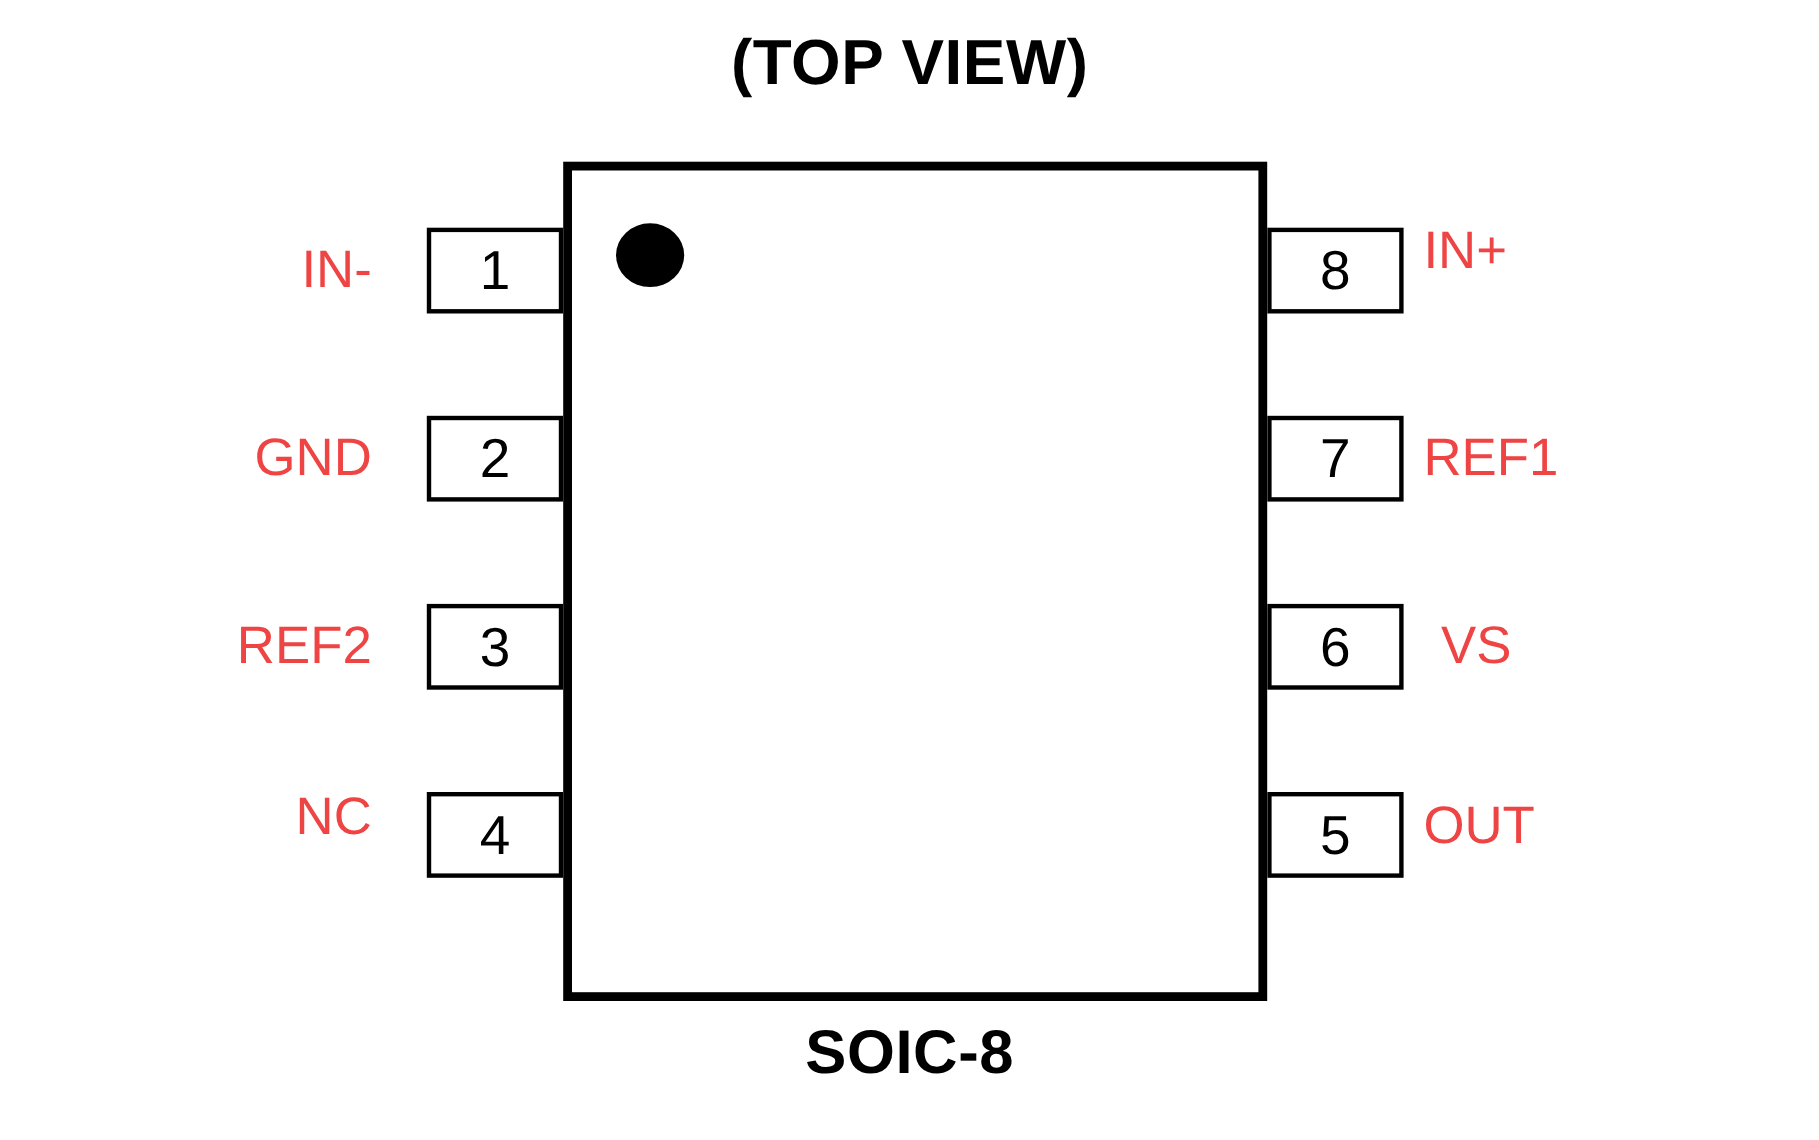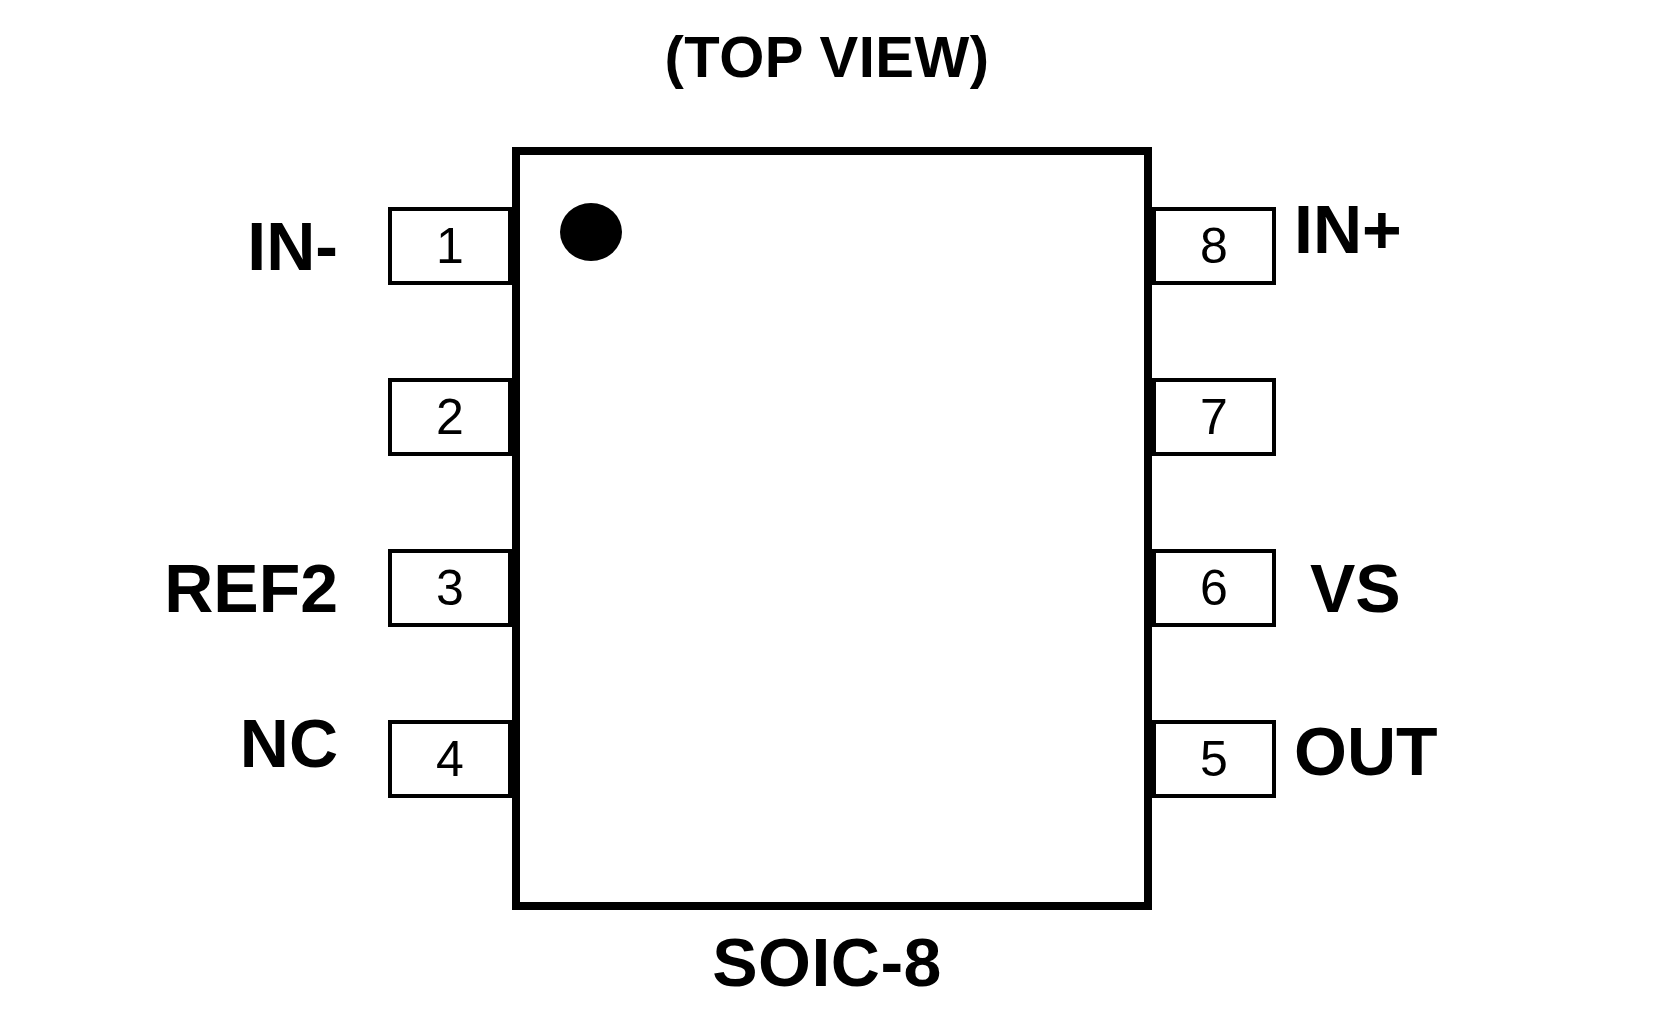--- a/index.html
+++ b/index.html
@@ -34,21 +34,21 @@
     white-space: nowrap;
   }
 
   
   .package-name {
     position: absolute;
     left: 0;
     top: 928px;
     width: 1654px;
     text-align: center;
-    font-size: 68px;
+    font-size: 56px;
     font-weight: bold;
     letter-spacing: 0.5px;
     line-height: 1;
     white-space: nowrap;
   }
 
   
   .chip-body {
     position: absolute;
     left: 512px;
@@ -95,25 +95,25 @@
     line-height: 1;
     color: #000000;
   }
 
   
   .pin-label {
     position: absolute;
     height: 78px;
     display: flex;
     align-items: center;
-    font-size: 68px;
-    font-weight: bold;
+    font-size: 48px;
+    font-weight: normal;
     line-height: 1;
     white-space: nowrap;
-    color: #000000;
+    color: #ef4444;
     z-index: 2;
   }
   .pin-label.left {
     right: 1288px;      
     justify-content: flex-end;
   }
   .pin-label.right {
     left: 1294px;
     justify-content: flex-start;
   }
@@ -127,20 +127,21 @@
 
   <div class="chip-body">
     <div class="pin1-dot" style="left:40px; top:48px;"></div>
   </div>
 
   <div class="pin-label left" style="top:207px;">IN-</div>
   <div class="pin-box left" style="top:207px;">
     <span class="pin-number">1</span>
   </div>
 
+  <div class="pin-label left" style="top:378px;">GND</div>
   <div class="pin-box left" style="top:378px;">
     <span class="pin-number">2</span>
   </div>
 
   <div class="pin-label left" style="top:549px;margin-left:32px;">REF2</div>
   <div class="pin-box left" style="top:549px;">
     <span class="pin-number">3</span>
   </div>
 
   <div class="pin-label left" style="top:704px;">NC</div>
@@ -149,20 +150,21 @@
   </div>
 
   <div class="pin-box right" style="top:207px;">
     <span class="pin-number">8</span>
   </div>
   <div class="pin-label right" style="top:190px;">IN+</div>
 
   <div class="pin-box right" style="top:378px;">
     <span class="pin-number">7</span>
   </div>
+  <div class="pin-label right" style="top:378px;">REF1</div>
 
   <div class="pin-box right" style="top:549px;">
     <span class="pin-number">6</span>
   </div>
   <div class="pin-label right" style="top:549px;margin-left:16px;">VS</div>
 
   <div class="pin-box right" style="top:720px;">
     <span class="pin-number">5</span>
   </div>
   <div class="pin-label right" style="top:712px;">OUT</div>

